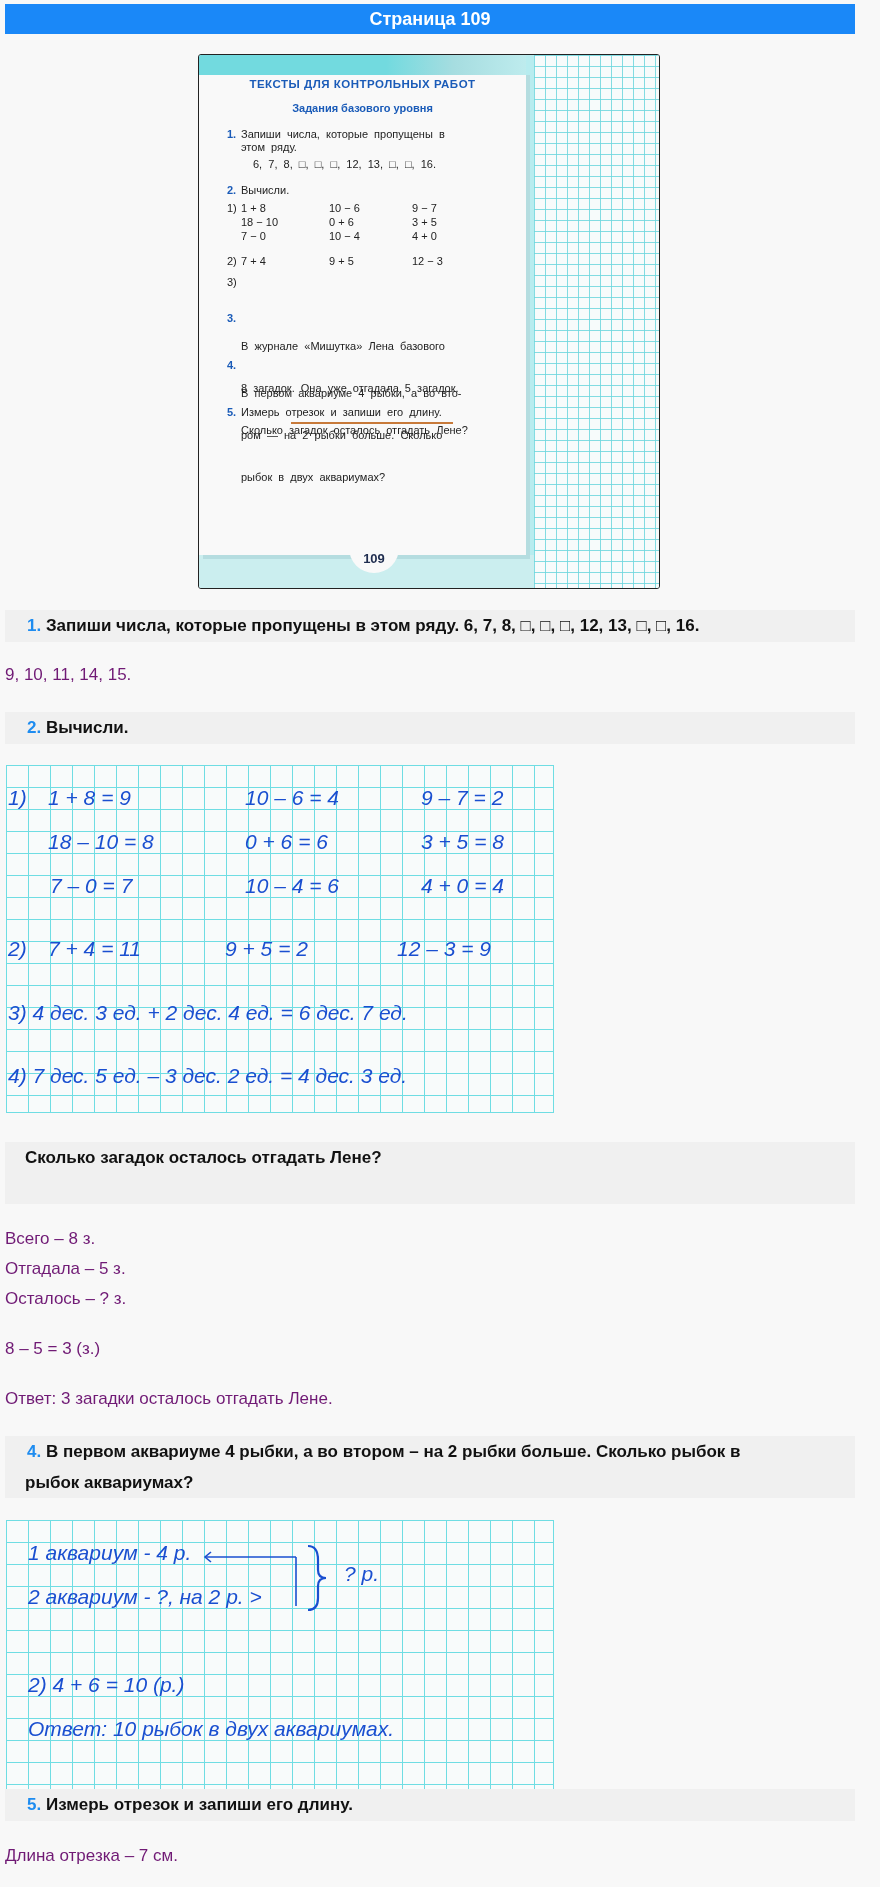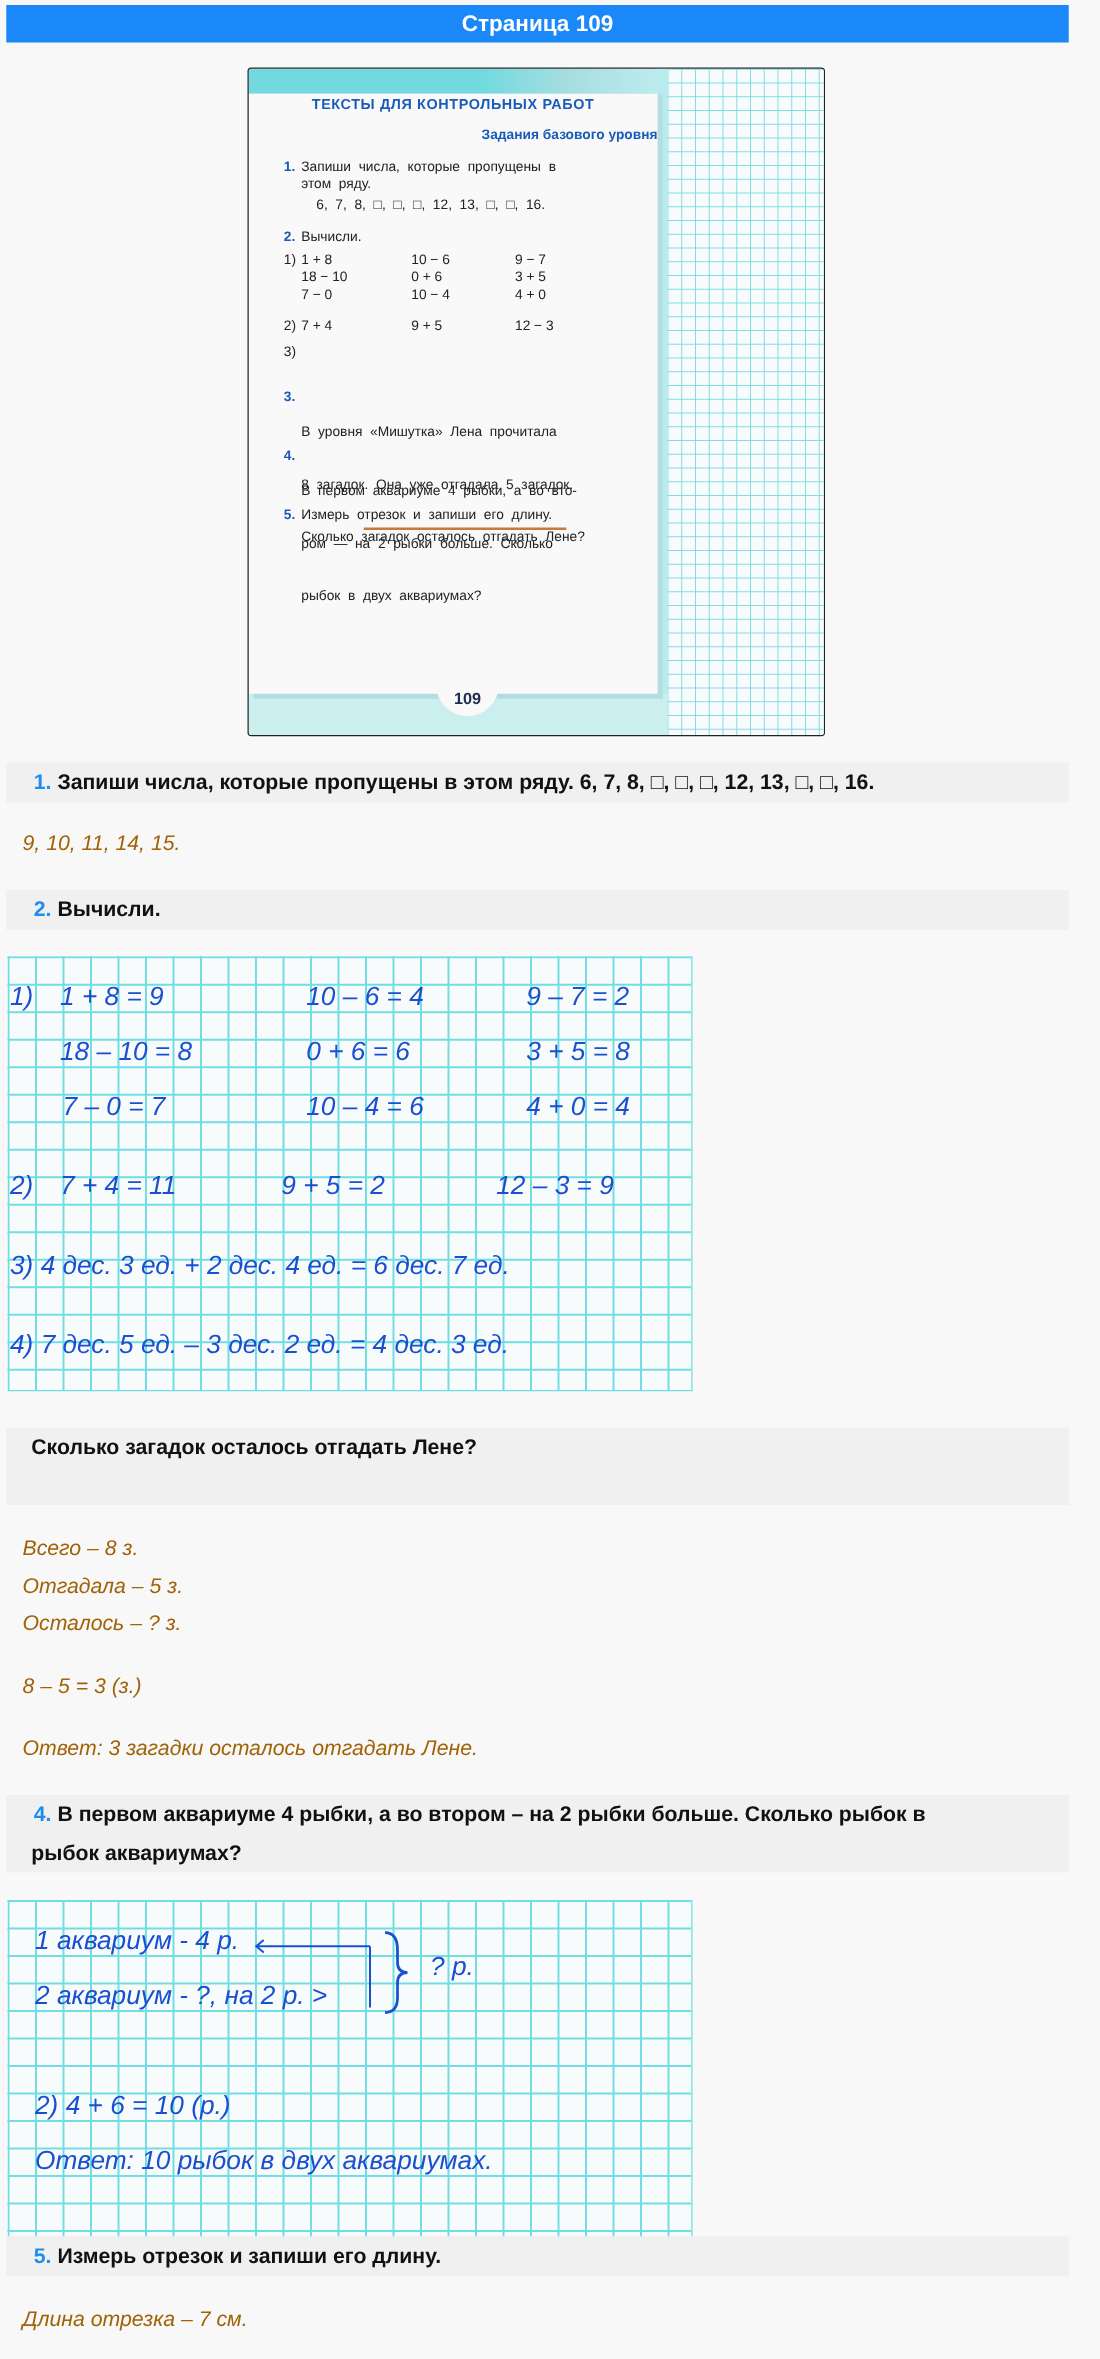--- a/index.html
+++ b/index.html
@@ -45,32 +45,32 @@
   .book-footer {
     position: absolute; left: 0; top: 500px; width: 335px; height: 35px; background: #cbeeef;
   }
   .page-num {
     position: absolute; left: 150px; top: 488px; width: 50px; height: 30px;
     background: #f9f9f9; border-radius: 0 0 25px 25px;
     font-weight: bold; font-size: 13px; color: #1f2d4f;
     display: flex; align-items: center; justify-content: center;
   }
   .bk-title { position: absolute; left: 0; width: 327px; text-align: center; color: #1a5bb8; font-weight: bold; font-size: 11.5px; letter-spacing: 0.5px; }
-  .bk-sub { position: absolute; left: 0; width: 327px; text-align: right; color: #1a5bb8; font-weight: bold; font-size: 11px; }
+  .bk-sub { position: absolute; left: 0; width: 327px; text-align: center; color: #1a5bb8; font-weight: bold; font-size: 11px; }
   .bk-text { position: absolute; font-size: 11px; color: #222; line-height: 14px; }
   .bk-num { color: #1a5bb8; font-weight: bold; }
   .bk-line { position: absolute; left: 92px; top: 496px; width: 162px; height: 2px; background: #c87a3a; }
 
   .task-header {
     left: 5px; width: 850px; background: #f0f0f0;
     font-weight: bold; font-size: 17px; color: #111;
     box-sizing: border-box; padding: 0 16px 0 22px; line-height: 31px;
   }
   .task-num { color: #1e8cf0; }
-  .answer { left: 18px; font-size: 17px; color: #a16207; font-style: italic; }
+  .answer { left: 5px; font-size: 17px; color: #701a75; }
 
   .grid {
     background-color: #f8fbfb;
     background-image:
       linear-gradient(to right, #6fdde3 1.5px, transparent 1.5px),
       linear-gradient(to bottom, #6fdde3 1.5px, transparent 1.5px);
     background-size: 22px 22px;
     border-right: 1.5px solid #6fdde3; border-bottom: 1.5px solid #6fdde3;
     box-sizing: border-box;
   }
@@ -121,21 +121,21 @@
 
     <div class="bk-text" style="left:28px;top:179px">2)</div>
     <div class="bk-text" style="left:42px;top:179px">7 + 4</div>
     <div class="bk-text" style="left:130px;top:179px">9 + 5</div>
     <div class="bk-text" style="left:213px;top:179px">12 − 3</div>
 
     <div class="bk-text" style="left:28px;top:200px">3)</div>
 
     <div class="bk-text" style="left:28px;top:236px"><span class="bk-num">3.</span></div>
     <div class="bk-text" style="left:42px;top:236px;white-space:pre">
-      <div>В  уровня  «Мишутка»  Лена  прочитала</div>
+      <div>В  журнале  «Мишутка»  Лена  базового</div>
       <div>8  загадок.  Она  уже  отгадала  5  загадок.</div>
       <div>Сколько  загадок  осталось  отгадать  Лене?</div>
     </div>
 
     <div class="bk-text" style="left:28px;top:283px"><span class="bk-num">4.</span></div>
     <div class="bk-text" style="left:42px;top:283px;white-space:pre">
       <div>В  первом  аквариуме  4  рыбки,  а  во  вто-</div>
       <div>ром  —  на  2  рыбки  больше.  Сколько</div>
       <div>рыбок  в  двух  аквариумах?</div>
     </div>

